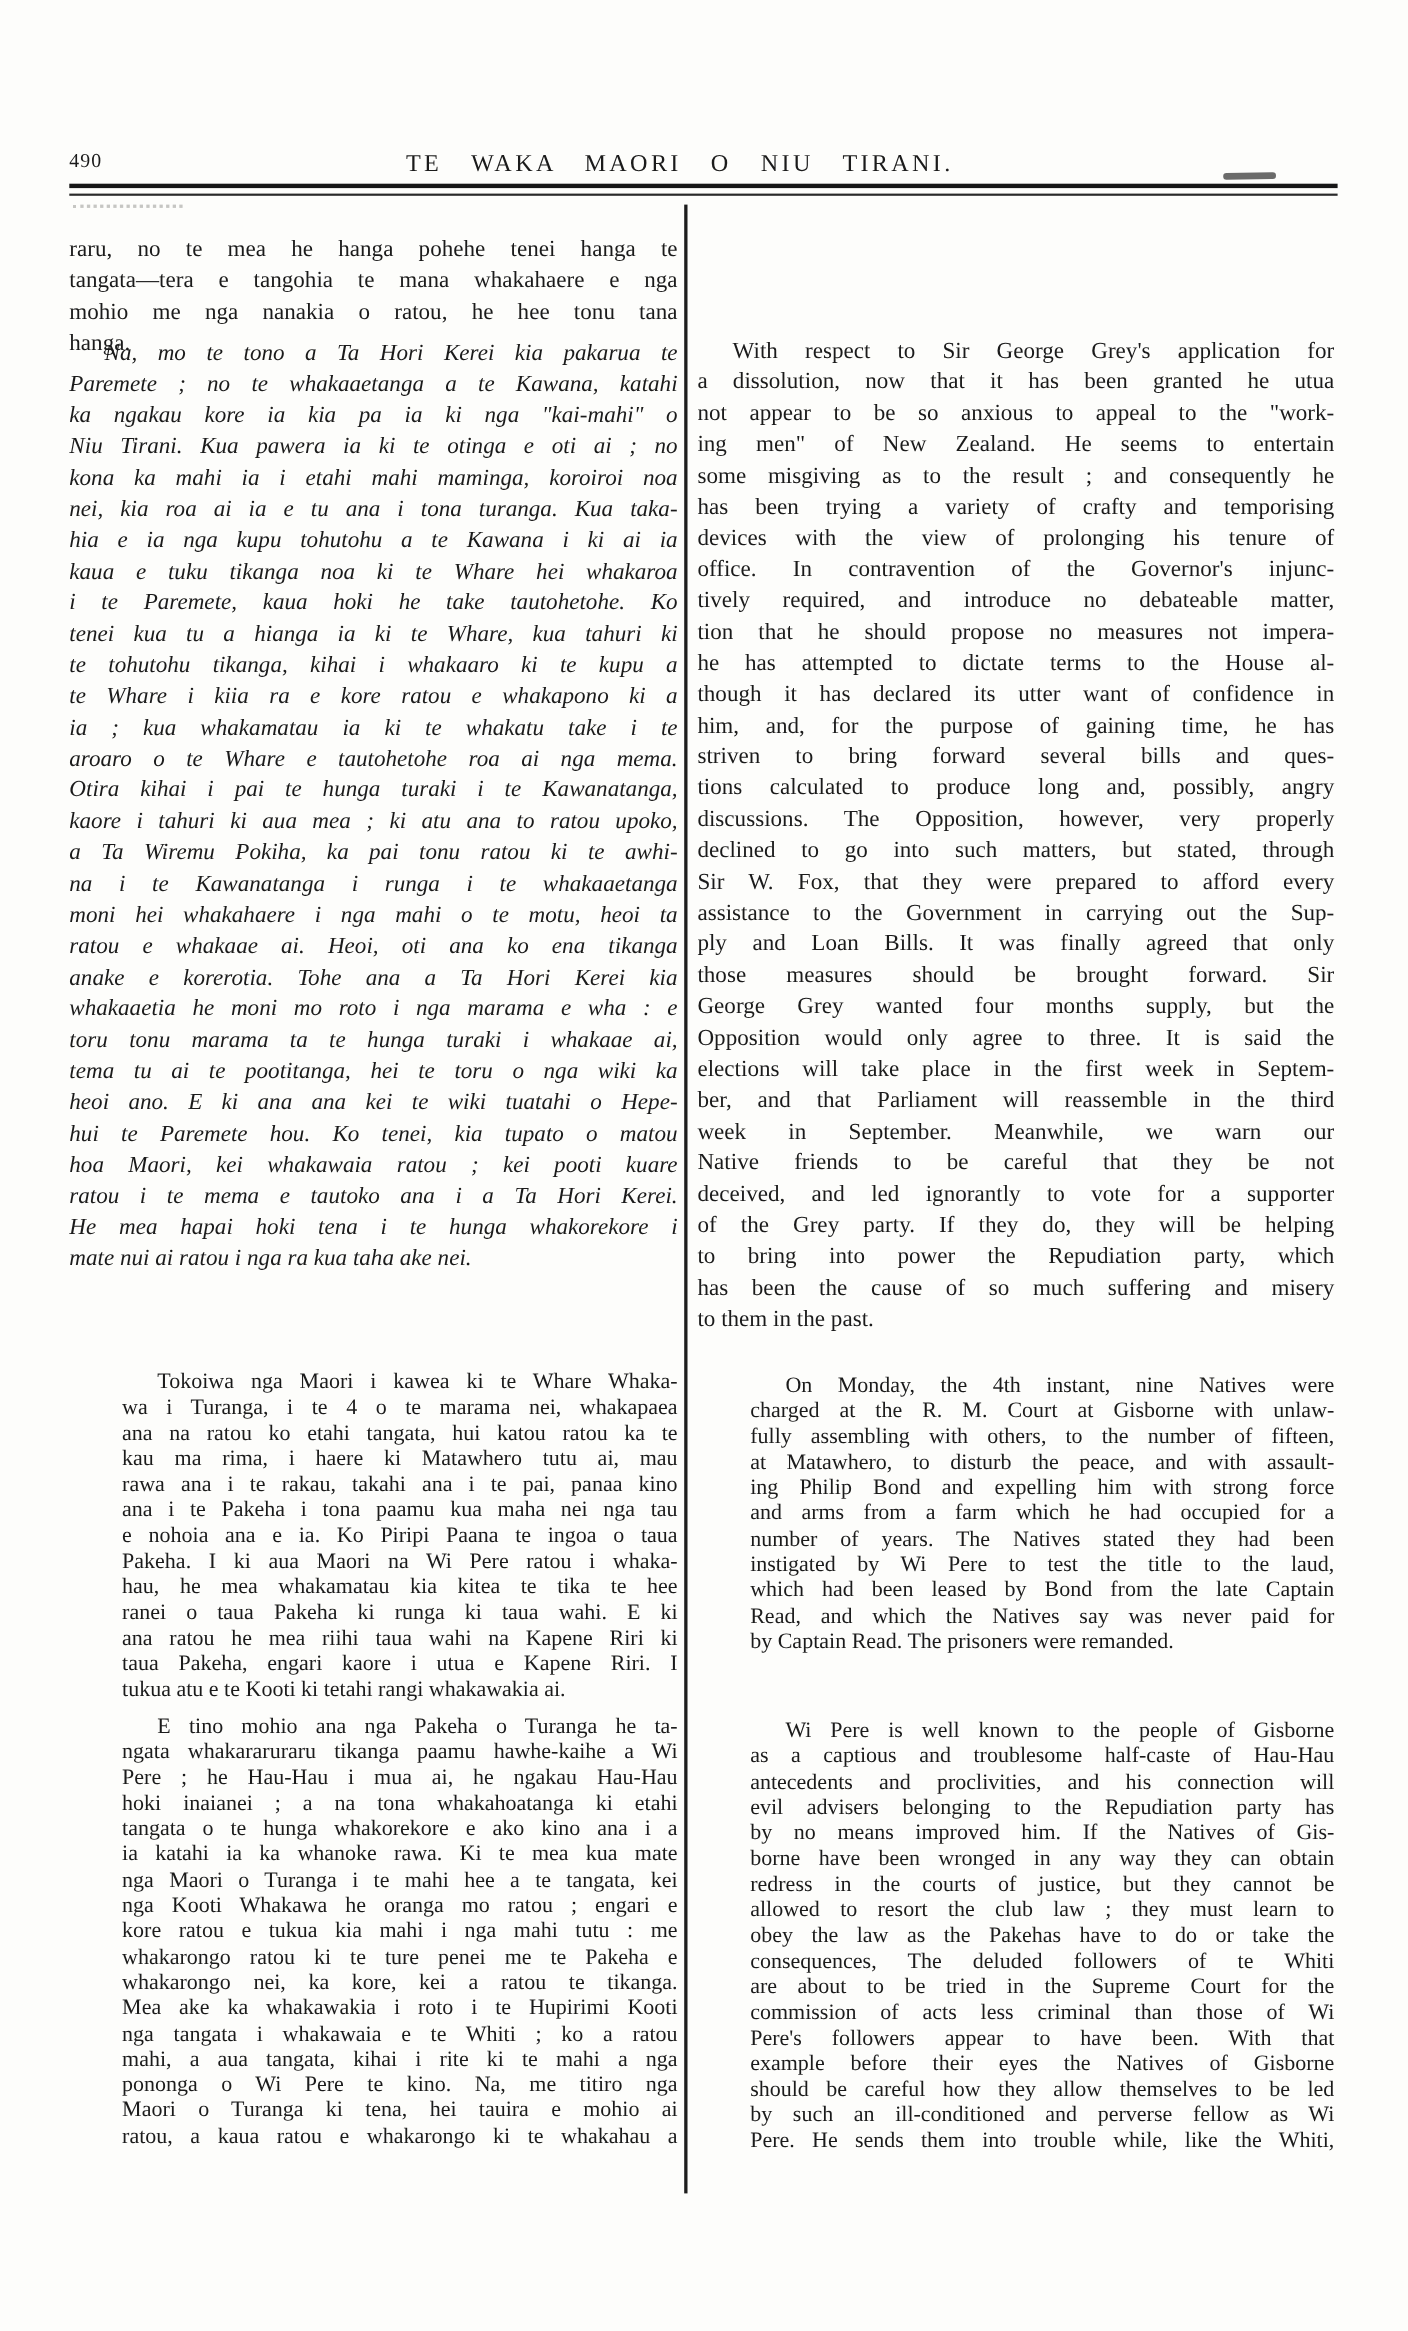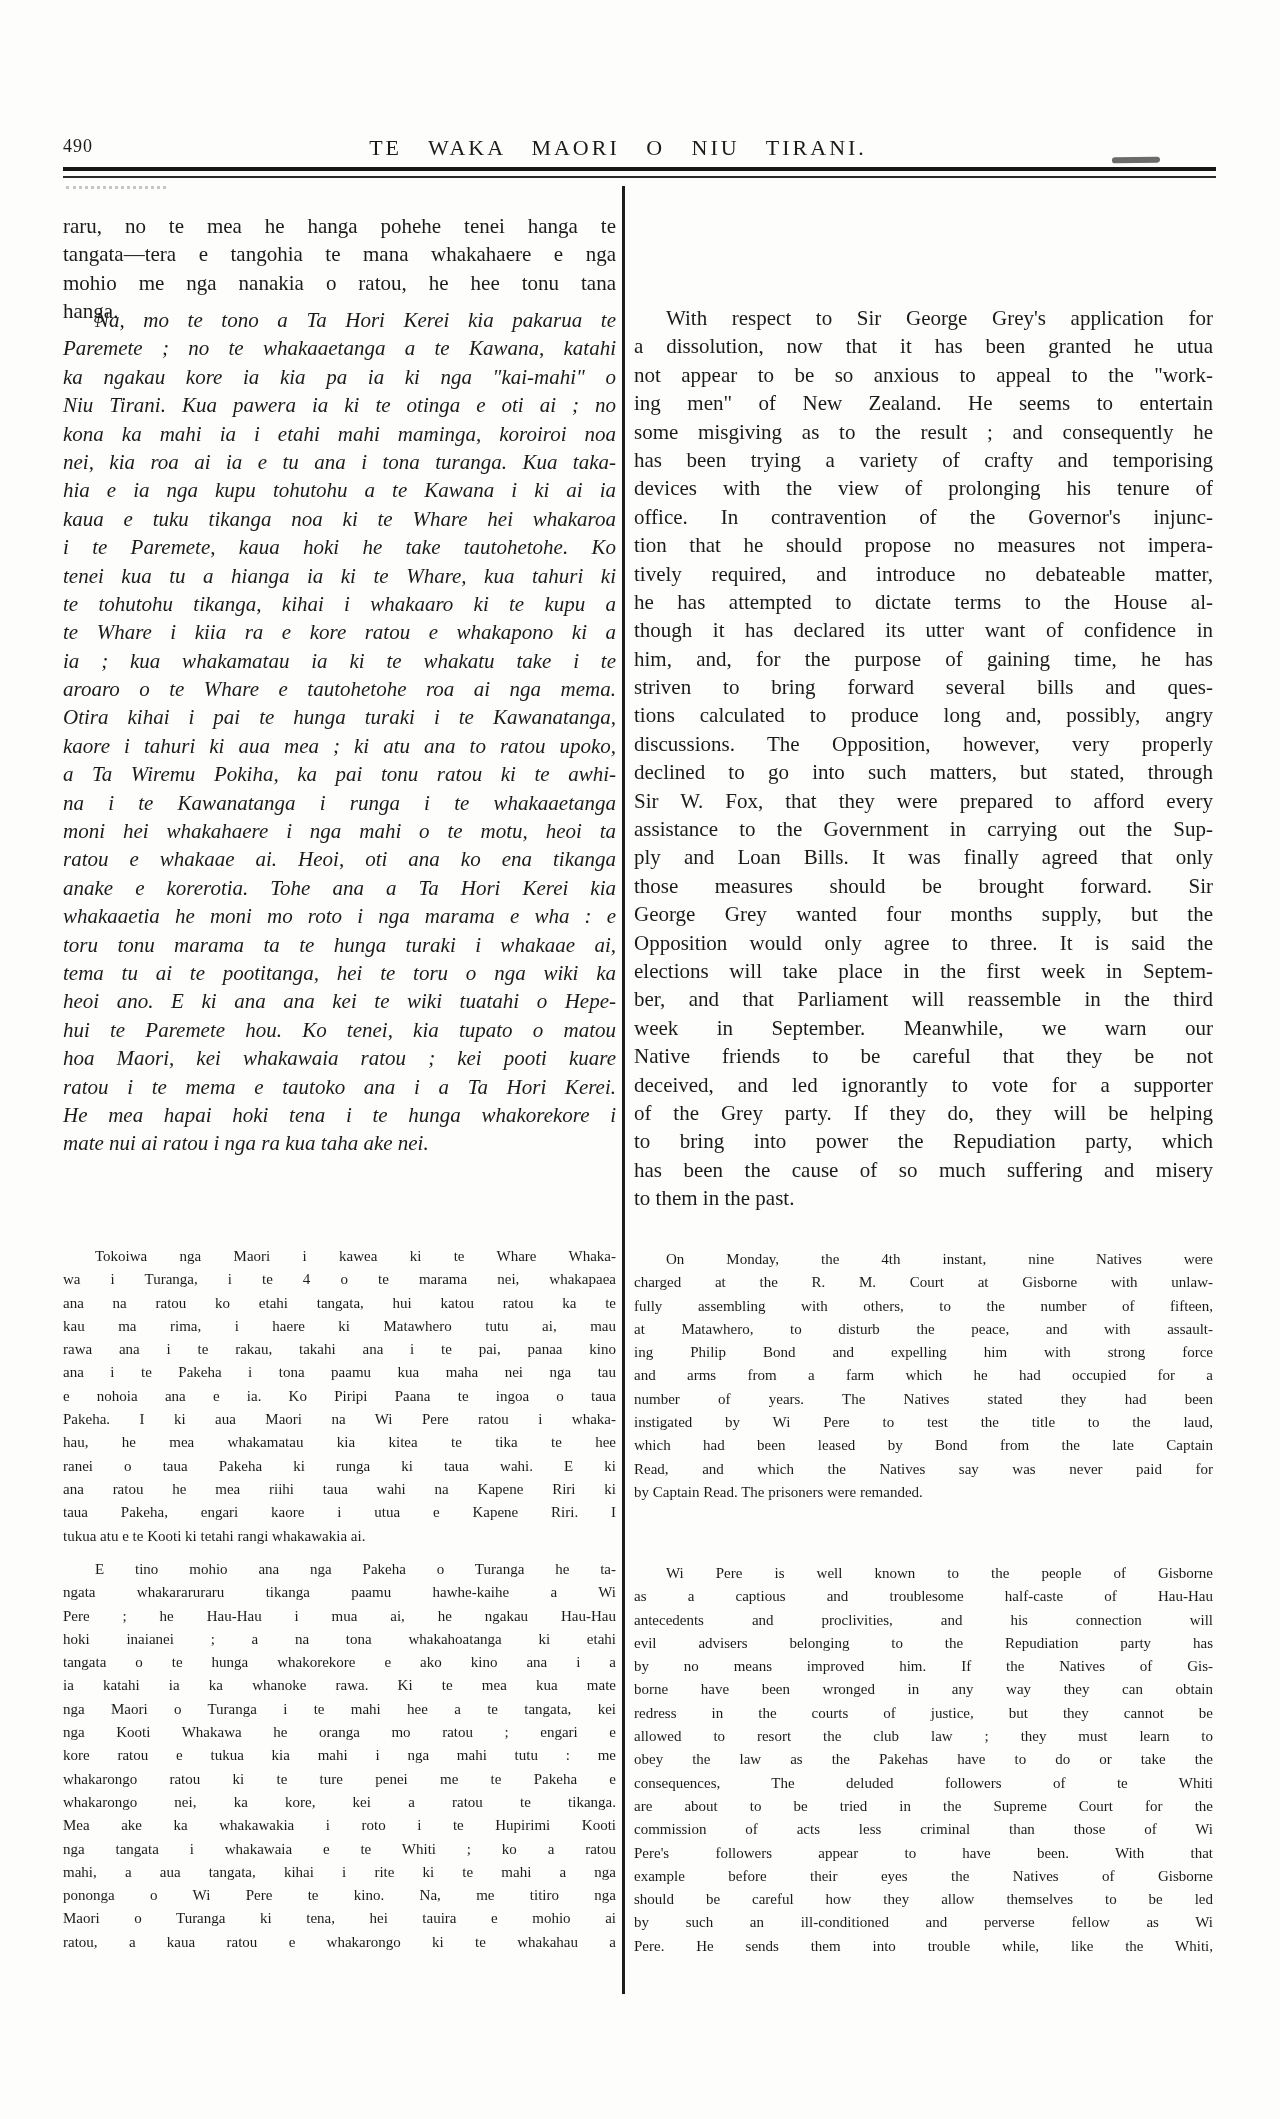--- a/index.html
+++ b/index.html
@@ -36,21 +36,21 @@
     background:#1d1d1d;
   }
   .paragraph{position:absolute;}
   .line{
     white-space:nowrap;
     text-align:justify;
     text-align-last:justify;
     text-justify:inter-word;
   }
   .wide .line{font-size:21px;height:28.4px;line-height:28.4px;}
-  .tight .line{font-size:15px;height:23.3px;line-height:23.3px;}
+  .tight .line{font-size:20px;height:23.3px;line-height:23.3px;margin-left:48px;}
   .line.first{text-indent:32px;}
   .line.final{text-align-last:left;}
   .p-l1{left:63px;top:192px;width:553px;margin-top:20px;}
   .p-l2{left:63px;top:306px;width:553px;font-style:italic;}
   .p-l3{left:63px;top:1245px;width:553px;}
   .p-l4{left:63px;top:1558px;width:553px;}
   .p-r1{left:634px;top:304px;width:579px;}
   .p-r2{left:634px;top:1248px;width:579px;}
   .p-r3{left:634px;top:1562px;width:579px;}
 </style>
@@ -144,22 +144,22 @@
       </section>
     <section class="paragraph wide p-r1">
         <div class="line first">With respect to Sir George Grey's application for</div>
         <div class="line">a dissolution, now that it has been granted he utua</div>
         <div class="line">not appear to be so anxious to appeal to the "work-</div>
         <div class="line">ing men" of New Zealand.  He seems to entertain</div>
         <div class="line">some misgiving as to the result ; and consequently he</div>
         <div class="line">has been trying a variety of crafty and temporising</div>
         <div class="line">devices with the view of prolonging his tenure of</div>
         <div class="line">office.  In contravention of the Governor's injunc-</div>
+        <div class="line">tively required, and introduce no debateable matter,</div>
         <div class="line">tion that he should propose no measures not impera-</div>
-        <div class="line">tively required, and introduce no debateable matter,</div>
         <div class="line">he has attempted to dictate terms to the House al-</div>
         <div class="line">though it has declared its utter want of confidence in</div>
         <div class="line">him, and, for the purpose of gaining time, he has</div>
         <div class="line">striven to bring forward several bills and ques-</div>
         <div class="line">tions calculated to produce long and, possibly, angry</div>
         <div class="line">discussions. The Opposition, however, very properly</div>
         <div class="line">declined to go into such matters, but stated, through</div>
         <div class="line">Sir W. Fox, that they were prepared to afford every</div>
         <div class="line">assistance to the Government in carrying out the Sup-</div>
         <div class="line">ply and Loan Bills.  It was finally agreed that only</div>

